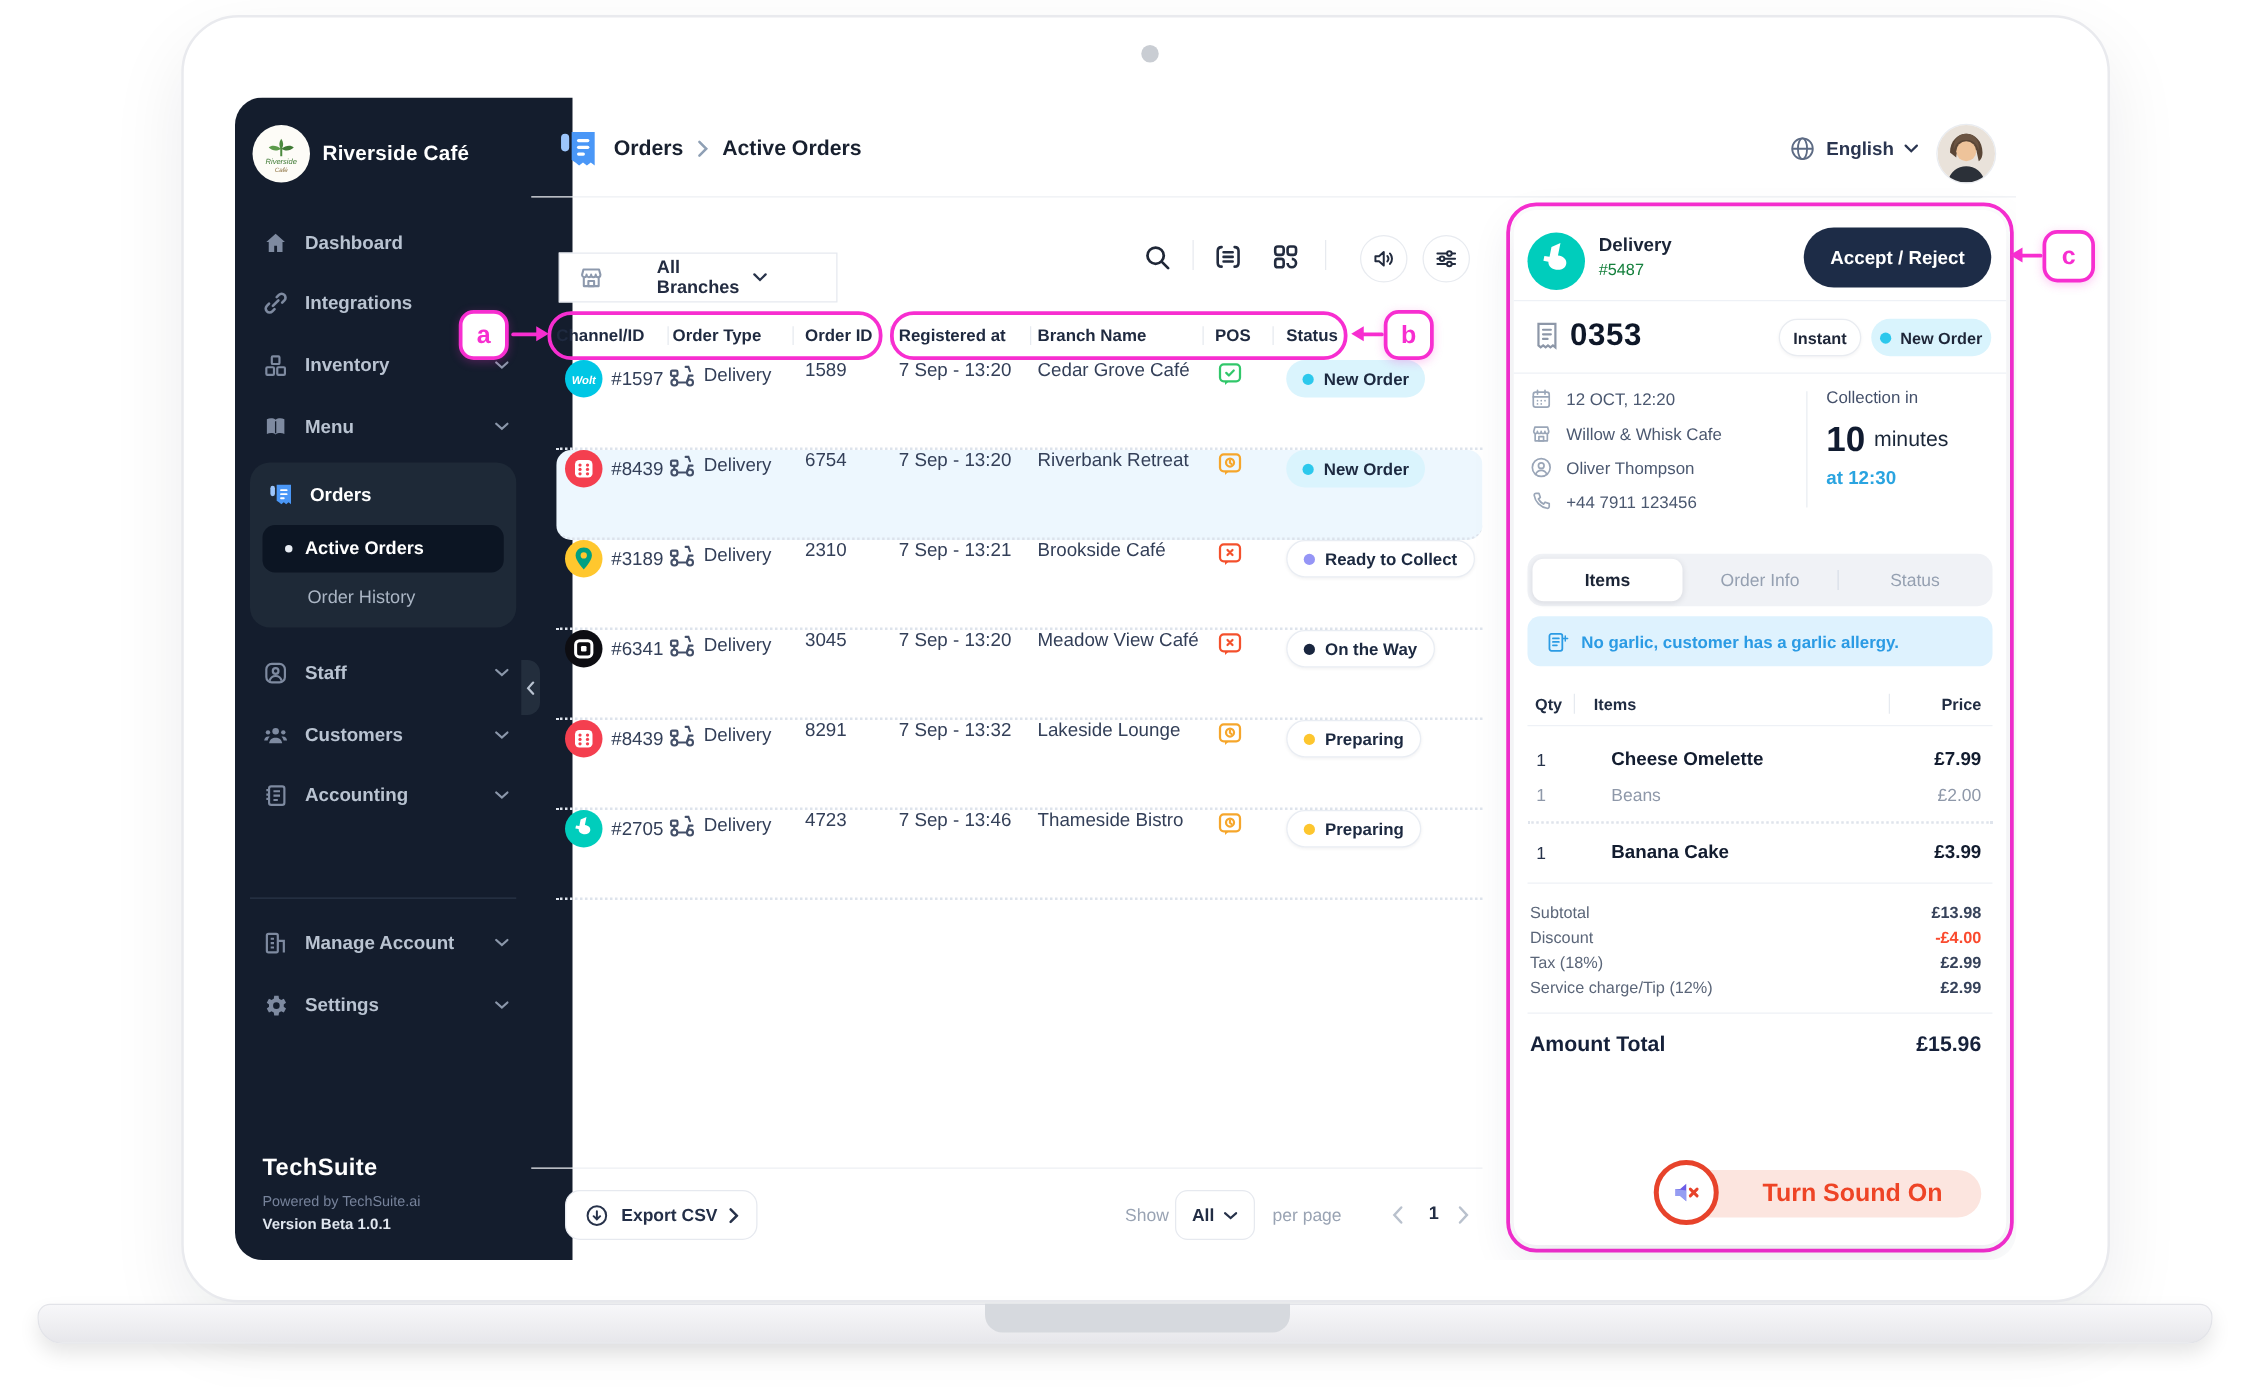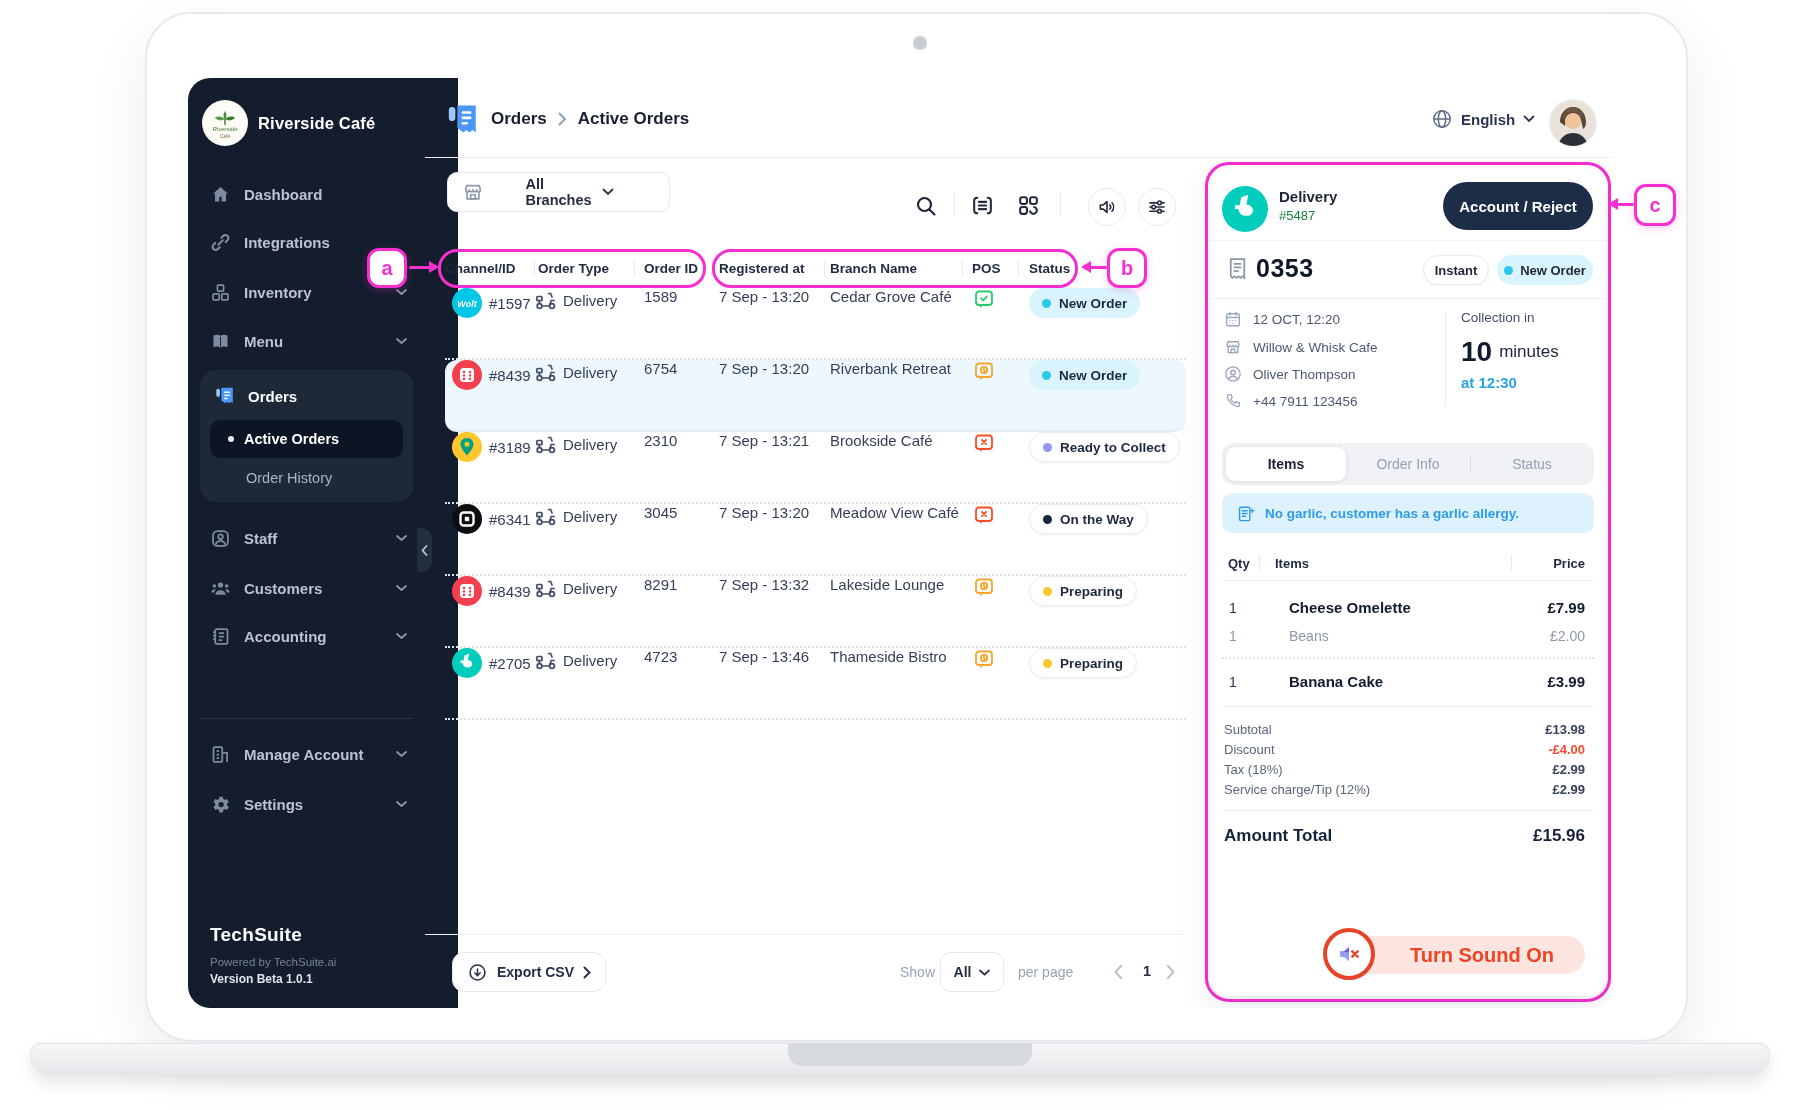--- a/index.html
+++ b/index.html
@@ -48,21 +48,21 @@
 
   
   .crumbs{left:258px;top:24px;gap:11px}
   .crumb-txt{font-size:17px;font-weight:700;color:#18202f}
   .lang{left:1243px;top:30px;gap:8px;cursor:pointer}
   .lang-txt{font-size:15px;font-weight:600;color:#2a3550}
   .avatar{left:1362px;top:22px;width:46px;height:46px;border-radius:50%;overflow:hidden;cursor:pointer;box-shadow:0 0 0 1px #e9ecf1}
   .hdr-div{left:237px;top:79px;width:1188px;height:1px;background:#edf0f4}
 
   
-  .branches{left:259px;top:94px;width:223px;height:40px;border:1px solid #e6e9ef;border-radius:10px;gap:10px;padding:0 14px;cursor:pointer;background:#fff}
+  .branches{left:259px;top:124px;width:223px;height:40px;border:1px solid #e6e9ef;border-radius:0;gap:10px;padding:0 14px;cursor:pointer;background:#fff}
   .branches span{font-size:14.5px;font-weight:600;color:#232c41;flex:1}
   .tbtn{background:none;border:none;cursor:pointer;padding:0}
   .vsep{width:1px;height:24px;background:#e7eaef}
   .circbtn{width:38px;height:38px;border-radius:50%;border:1px solid #e8ebf0;background:#fff;display:flex;align-items:center;justify-content:center;cursor:pointer}
 
   
   .thead{left:257px;top:171px;width:741px;height:39px;display:flex;align-items:center}
   .th{font-size:13.5px;font-weight:700;color:var(--ink);height:100%;display:flex;align-items:center;position:relative}
   .th + .th::before{content:"";position:absolute;left:0;top:12px;width:1px;height:15px;background:#e6eaf0}
   .c1{width:89px}.c2{width:100px}.c3{width:78px}.c4{width:112px}.c5{width:138px}.c6{width:56px}.c7{width:168px}
@@ -744,21 +744,21 @@
 
       <span class="abs chan" style="left:11px;top:18px;width:46px;height:46px;background:#00cdbc;flex:none">
         <svg width="46" height="46" viewBox="0 0 30 30" fill="#fff">
             <path d="M17.2 5.5 15.9 12c2.9.4 4.7 2 4.3 4.4-.4 2.2-2.5 3.4-5.3 3-2.6-.4-4.1-2-4-4.2l-2.6-.4.5-2.5 2.7.4 1-5.2 4.7-2z"></path>
           </svg>
       </span>
       <div class="abs" style="left:68px;top:20px">
         <div class="pc-name">Delivery</div>
         <div class="pc-ref">#5487</div>
       </div>
-      <button class="abs accept">Account / Reject</button>
+      <button class="abs accept">Accept / Reject</button>
 
       <div class="abs pdiv" style="top:72px"></div>
 
       <span class="abs" style="left:13px;top:88px">
         <svg width="25" height="25" viewBox="0 0 24 24" fill="none" stroke="#8d97a8" stroke-width="1.7">
             <path d="M6.5 3h13v18l-1.9-1.5-1.9 1.5-1.9-1.5L12 21l-1.9-1.5L8.2 21 6.5 19.5z"></path>
             <path d="M10 7.5h6M10 11h6M10 14.5h3.5" stroke-linecap="round"></path>
           </svg>
       </span>
       <div class="abs bignum">0353</div>

